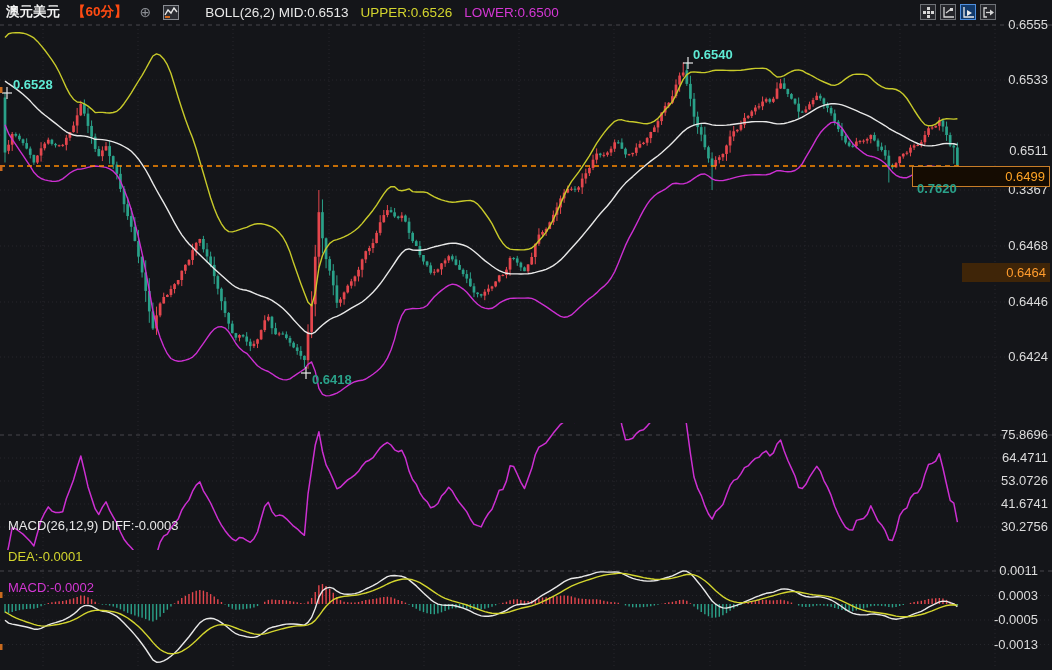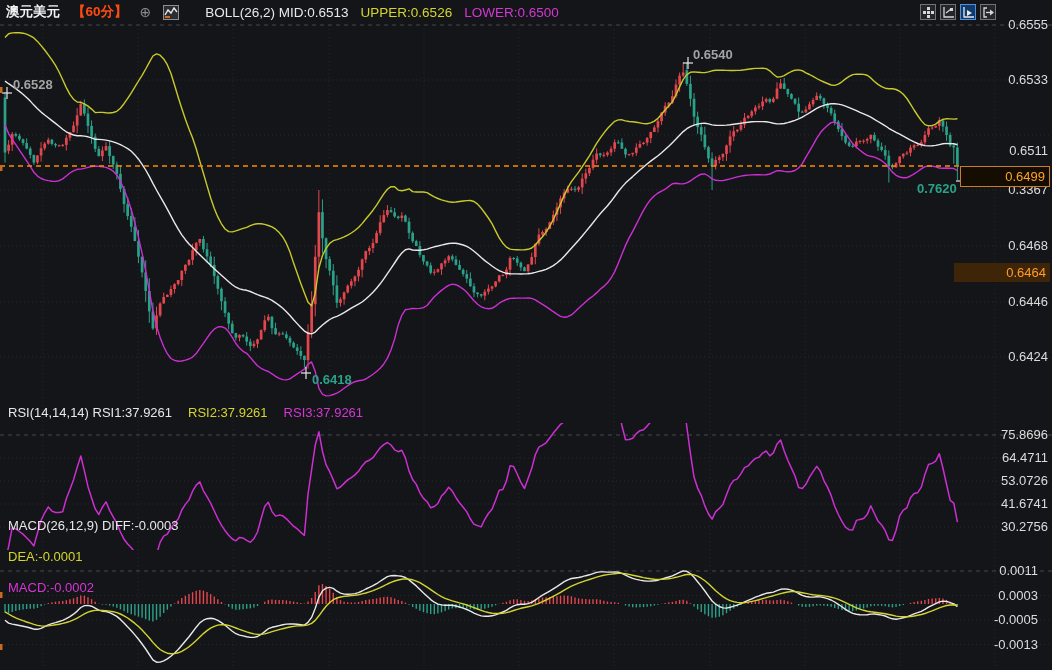--- a/index.html
+++ b/index.html
@@ -5,34 +5,34 @@
   html,body{margin:0;padding:0;background:#0c0d10;}
   #app{position:relative;width:1052px;height:670px;background:#141519;overflow:hidden;
        font-family:"Liberation Sans","DejaVu Sans",sans-serif;-webkit-font-smoothing:antialiased;}
   #chart-svg{position:absolute;left:0;top:0;}
   
   .hdr{position:absolute;left:6px;top:3px;height:18px;display:flex;align-items:center;gap:12px;
        font-size:13.5px;color:#e8e8e8;white-space:nowrap;z-index:5;}
   .sym{font-weight:bold;color:#f2f2f2;}
   .period{color:#ff4b12;font-weight:bold;}
   .circle-plus{color:#8a8d93;font-size:14px;line-height:1;}
-  .w{color:#e8e8e8;} .yel{color:#d3d52e;} .mag{color:#d437d4;} .grn{color:#2aa189;} .red{color:#a3a3a3;}
+  .w{color:#e8e8e8;} .yel{color:#d3d52e;} .mag{color:#d437d4;} .grn{color:#2aa189;} .red{color:#5eead4;}
   .hdr .gap{width:2px;}
   
   .toolbar{position:absolute;top:4px;right:56px;display:flex;gap:4px;z-index:6;}
   .tbtn{width:16px;height:16px;border:1px solid #6f7277;background:#25262b;display:flex;
         align-items:center;justify-content:center;box-sizing:border-box;cursor:pointer;}
   .tbtn.active{border-color:#4f8fde;background:#123a6b;}
   
   .axlbl{position:absolute;right:4px;width:90px;text-align:right;font-size:13px;color:#dcdcdc;z-index:4;}
   .axlbl.macd{right:14px;}
   .pricebox{position:absolute;right:2px;width:84px;height:17px;line-height:17px;text-align:right;
             font-size:13px;z-index:5;padding:1px 4px 1px 0;}
-  .pricebox.cur{color:#ffa425;border:1px solid #c87d28;background:#150c02;}
-  .pricebox.alert{color:#ff9c2d;background:#3f2508;padding-left:8px;}
+  .pricebox.cur{color:#ffa425;border:1px solid #c87d28;background:#150c02;padding-left:48px;}
+  .pricebox.alert{color:#ff9c2d;background:#3f2508;}
   
   .phdr{position:absolute;left:8px;display:flex;gap:16px;font-size:13px;white-space:nowrap;z-index:5;}
   
   .ann{position:absolute;font-size:13px;font-weight:bold;z-index:5;white-space:nowrap;}
   
   .wm{position:absolute;right:20px;bottom:8px;font-size:44px;color:#b9bec6;opacity:.8;
       letter-spacing:2px;z-index:3;}
 </style>
 </head>
 <body>
@@ -974,25 +974,20 @@
     </div>
 
   <div class="pricebox cur" style="top:166px;">0.6499</div>
   <div class="pricebox alert" style="top:263px;">0.6464</div>
 
   <div class="ann red" style="left:13px;top:77px;">0.6528</div>
   <div class="ann red" style="left:693px;top:47px;">0.6540</div>
   <div class="ann grn" style="left:312px;top:372px;">0.6418</div>
   <div class="ann grn" style="left:917px;top:181px;">0.7620</div>
 
-  <div class="phdr" style="top:405px;">
-    <span class="w">RSI(14,14,14) RSI1:37.9261</span>
-    <span class="yel">RSI2:37.9261</span>
-    <span class="mag">RSI3:37.9261</span>
-  </div>
 
   <div class="phdr" style="top:518px;flex-direction:column;">
     <span class="w">MACD(26,12,9) DIFF:-0.0003</span>
     <span class="yel">DEA:-0.0001</span>
     <span class="mag">MACD:-0.0002</span>
   </div>
 
 </div>
 
 </body></html>

